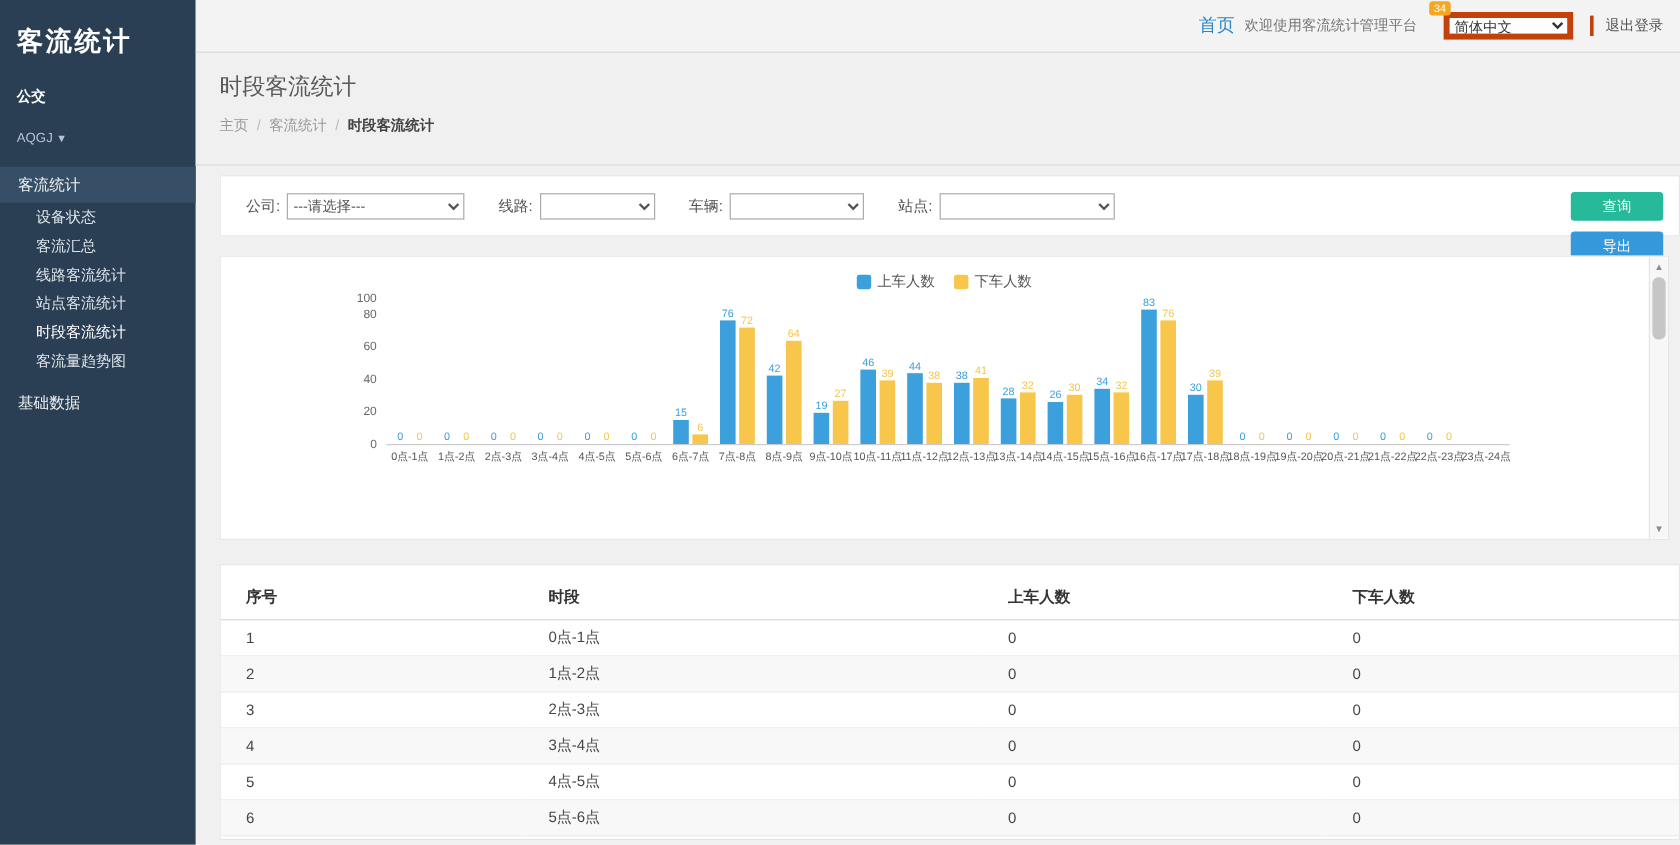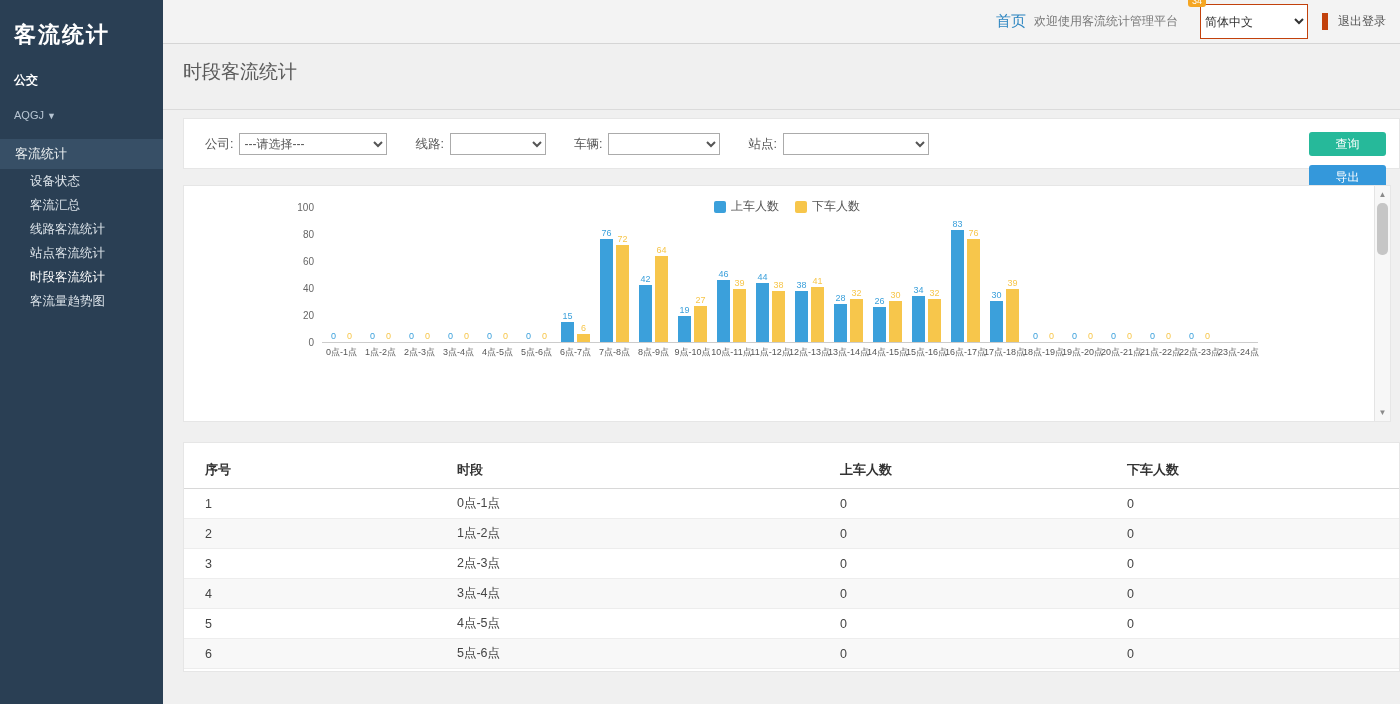--- a/index.html
+++ b/index.html
@@ -24,22 +24,22 @@
   .menu-section + .menu-section { margin-top: 8px; }
 
   
   .main { flex: 1; display: flex; flex-direction: column; height: 704px; overflow: hidden; }
 
   .topbar { height: 44px; background: #F3F3F3; border-bottom: 1px solid #D5D5D5; display: flex; align-items: center; justify-content: flex-end; padding-right: 14px; }
   .home-link { color: #2E86C1; font-size: 15px; text-decoration: none; cursor: pointer; margin-right: 8px; }
   .welcome { color: #777; font-size: 12px; margin-right: 22px; }
   .lang-wrap { position: relative; display: inline-flex; align-items: center; margin-right: 14px; }
   .badge { position: absolute; top: -9px; left: -12px; background: #F5A623; color: #fff; font-size: 9px; line-height: 12px; padding: 0 4px; border-radius: 3px; }
-  #lang-select { width: 108px; height: 35px; font-size: 12px; color: #333; border: 1px solid #c2410c; background: #fff; }
-  .logout { color: #555; font-size: 12px; border-left: 6px solid #c2410c; padding-left: 10px; cursor: pointer; }
+  #lang-select { width: 108px; height: 23px; font-size: 12px; color: #333; border: 5px solid #c2410c; background: #fff; }
+  .logout { color: #555; font-size: 12px; border-left: 3px solid #c2410c; padding-left: 10px; cursor: pointer; }
 
   .page-head { background: #F0F0F0; padding: 15px 20px 24px 20px; border-bottom: 1px solid #DBDBDB; }
   .page-title { font-size: 19px; font-weight: normal; color: #5A5A5A; }
   .breadcrumb { margin-top: 11px; font-size: 12px; color: #999; }
   .crumb { color: #999; cursor: pointer; }
   .crumb.last { color: #444; font-weight: bold; cursor: default; }
   .crumb-sep { margin: 0 7px; color: #BBB; }
 
   .cards-area { padding: 8px 0 0 20px; flex: 1; overflow: hidden; }
 
@@ -111,37 +111,41 @@
     <nav id="side-menu">
         <div class="menu-section">
           <div class="menu-head active">客流统计</div>
           <div class="menu-item">设备状态</div>
           <div class="menu-item">客流汇总</div>
           <div class="menu-item">线路客流统计</div>
           <div class="menu-item">站点客流统计</div>
           <div class="menu-item current">时段客流统计</div>
           <div class="menu-item">客流量趋势图</div>
         </div>
+        <div class="menu-section">
+          <div class="menu-head">基础数据</div>
+        </div>
       </nav>
   </aside>
 
   <div class="main">
 
     <header class="topbar">
       <a class="home-link">首页</a>
       <span class="welcome">欢迎使用客流统计管理平台</span>
       <span class="lang-wrap">
         <span class="badge">34</span>
         <select id="lang-select"><option value="简体中文">简体中文</option></select>
       </span>
       <span class="logout">退出登录</span>
     </header>
 
     <div class="page-head">
       <h1 class="page-title">时段客流统计</h1>
+      <div class="breadcrumb" id="breadcrumb"><span class="crumb">主页</span><span class="crumb-sep">/</span><span class="crumb">客流统计</span><span class="crumb-sep">/</span><span class="crumb last">时段客流统计</span></div>
     </div>
 
     <div class="cards-area">
 
       <div class="card filter-card">
         <div class="frow">
           <span class="flabel">公司:</span>
           <select id="company-select" class="fselect"><option value="---请选择---">---请选择---</option></select>
           <span class="flabel">线路:</span>
           <select id="line-select" class="fselect"></select>
@@ -167,21 +171,21 @@
               <span>下车人数</span>
             </span>
           </div>
         <div class="chart-wrap">
           <div id="y-axis">
               <div class="ytick" style="bottom: -5px;">0</div>
               <div class="ytick" style="bottom: 22px;">20</div>
               <div class="ytick" style="bottom: 49px;">40</div>
               <div class="ytick" style="bottom: 76px;">60</div>
               <div class="ytick" style="bottom: 103px;">80</div>
-              <div class="ytick" style="bottom: 130px; text-align: right;">100</div>
+              <div class="ytick" style="bottom: 116px; text-align: right;">100</div>
             </div>
           <div id="plot">
               <div class="cat">
                 <div class="barwrap">
                   <div class="blbl" style="color: rgb(59, 160, 219);">0</div>
                   <div class="bar" style="background: rgb(59, 160, 219); height: 0px;"></div>
                 </div>
                 <div class="barwrap">
                   <div class="blbl" style="color: rgb(247, 198, 75);">0</div>
                   <div class="bar" style="background: rgb(247, 198, 75); height: 0px;"></div>

